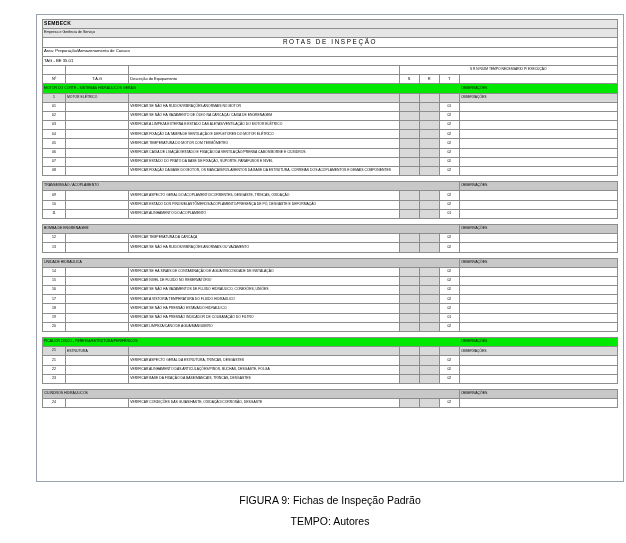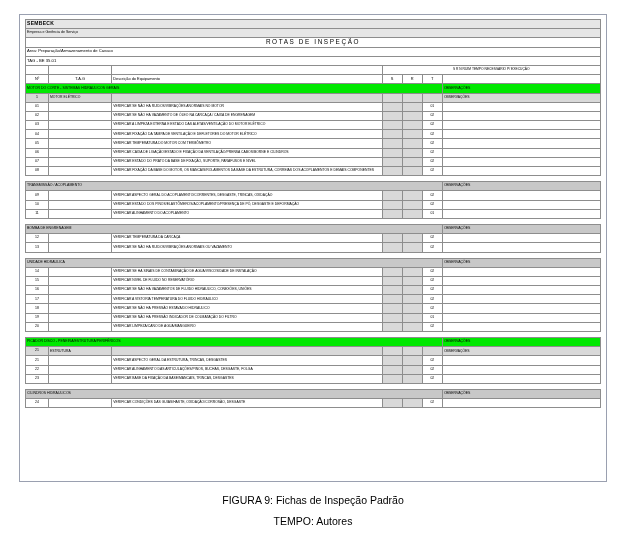--- a/index.html
+++ b/index.html
@@ -12,20 +12,21 @@
     height: 543px;
     font-family: "Liberation Sans", sans-serif;
     color: #000000;
     overflow: hidden;
   }
   .page {
     position: relative;
     width: 564px;
     height: 543px;
     box-sizing: border-box;
+    margin-left: 17px;
   }
   .doc-frame {
     position: absolute;
     left: 19px;
     top: 14px;
     width: 588px;
     height: 468px;
     border: 1px solid #9aa0b0;
     box-sizing: border-box;
     background: #ffffff;

